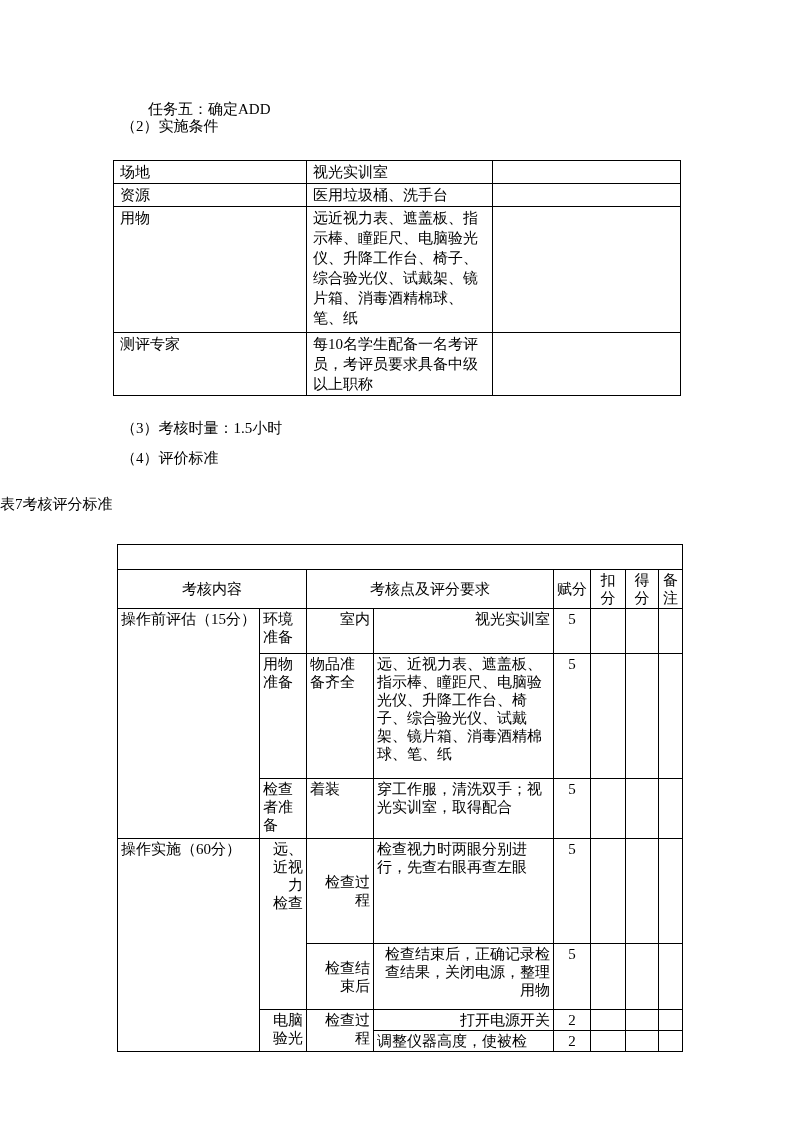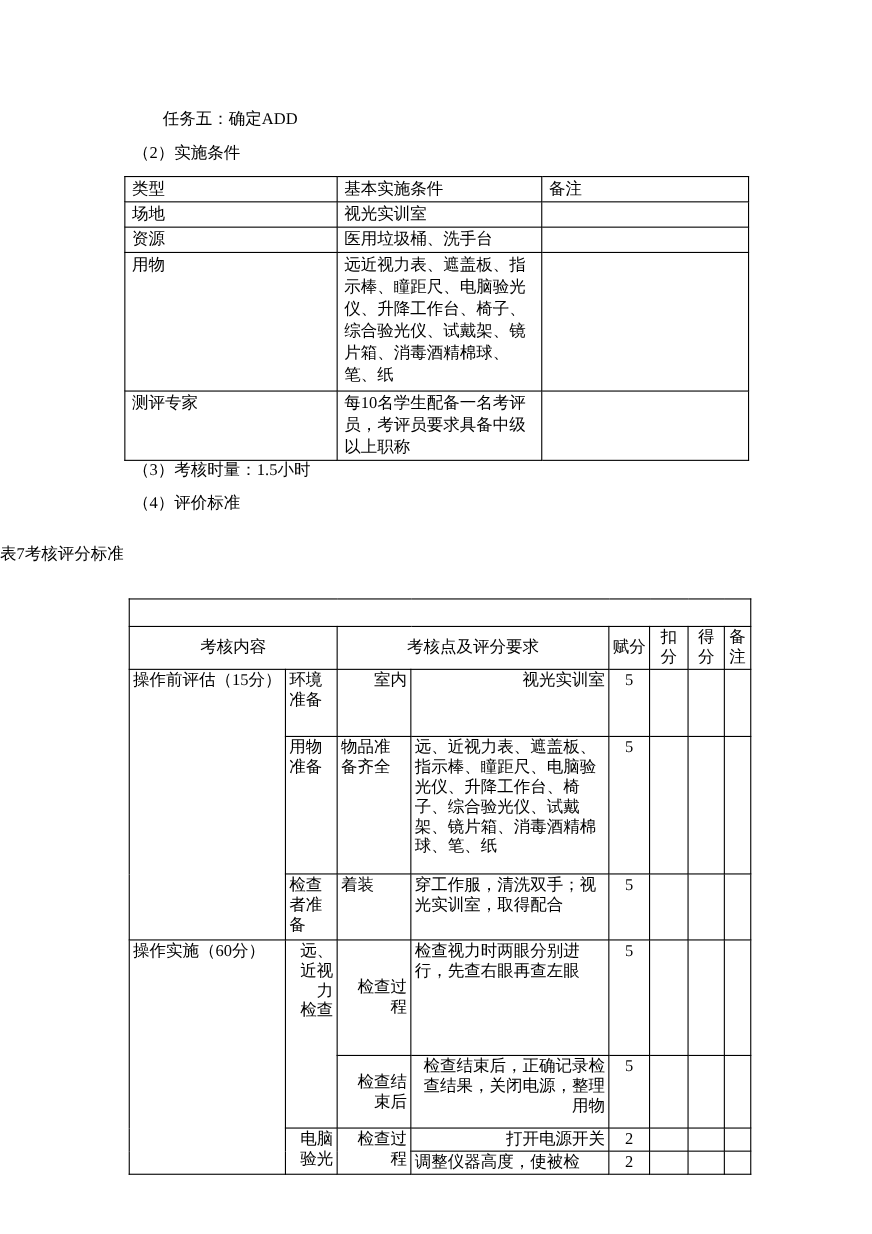--- a/index.html
+++ b/index.html
@@ -4,21 +4,21 @@
 <style>
   html,body { margin:0; padding:0; background:#e8e8e8; }
   .page {
     position:relative; width:793px; height:1122px; margin:0 auto;
     background:#ffffff; color:#000;
     font-family:"Liberation Serif","DejaVu Serif",serif;
     font-size:15px; line-height:20px;padding-left:16px;
   }
   .abs { position:absolute; }
   .heading1 { left:148px; top:99px; }
-  .heading2 { left:121px; top:130px; }
+  .heading2 { left:121px; top:116px; }
   .note3    { left:121px; top:418px; }
   .note4    { left:121px; top:448px; }
   .tbl-title{ left:0; top:494px; width:793px; text-align:left; }
 
   table { border-collapse:collapse; table-layout:fixed; }
   td, th {
     border:1px solid #000; font-weight:normal;
     vertical-align:top; text-align:left; overflow:hidden;
     font-size:15px;
   }
@@ -32,21 +32,21 @@
 
   
   .t2 { left:117px; top:544px; width:565px; }
   .t2 td, .t2 th { padding:1px 3px; line-height:18px; }
   .t2 .spacer td { height:22px; border-left:1px solid #000; border-right:1px solid #000; }
   .t2 .hdr th { text-align:center; vertical-align:middle; height:36px; }
   .pre { white-space:pre-line; }
   .c   { text-align:right; }
   .vm  { vertical-align:middle; }
   .sc  { text-align:center; }
-  .t2 .r1 { height:61px; }
+  .t2 .r1 { height:45px; }
   .t2 .r2 { height:125px; }
   .t2 .r3 { height:60px; }
   .t2 .r4 { height:105px; }
   .t2 .r5 { height:66px; }
   .t2 .r6 { height:20px; }
   .t2 .r7 { height:20px; }
 </style>
 </head>
 <body>
 
@@ -55,25 +55,20 @@
   <div class="abs heading1">任务五：确定ADD</div>
   <div class="abs heading2">（2）实施条件</div>
 
   <table class="abs t1">
     <colgroup>
         <col style="width:193px">
         <col style="width:186px">
         <col style="width:188px">
       </colgroup>
     <tbody>
-        <tr class="rh">
-      <th>类型</th>
-      <th>基本实施条件</th>
-      <th>备注</th>
-    </tr>
     <tr class="rh">
       <td>场地</td>
       <td>视光实训室</td>
       <td></td>
     </tr>
     <tr class="rh">
       <td>资源</td>
       <td>医用垃圾桶、洗手台</td>
       <td></td>
     </tr>

